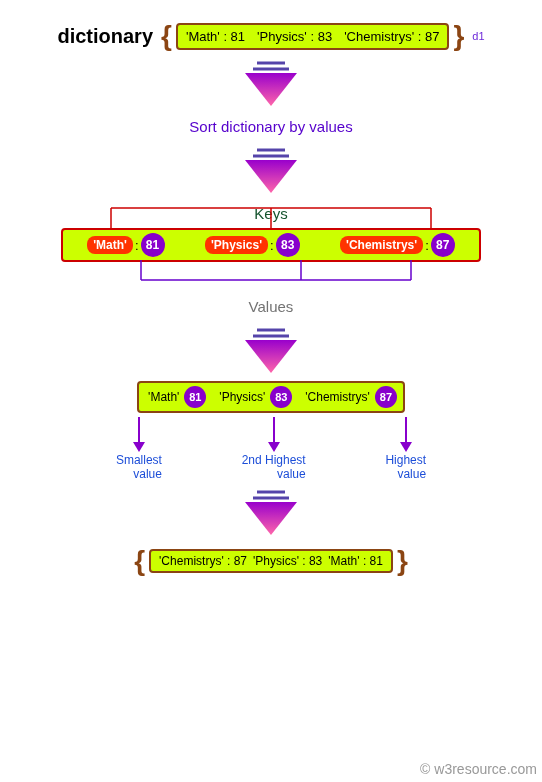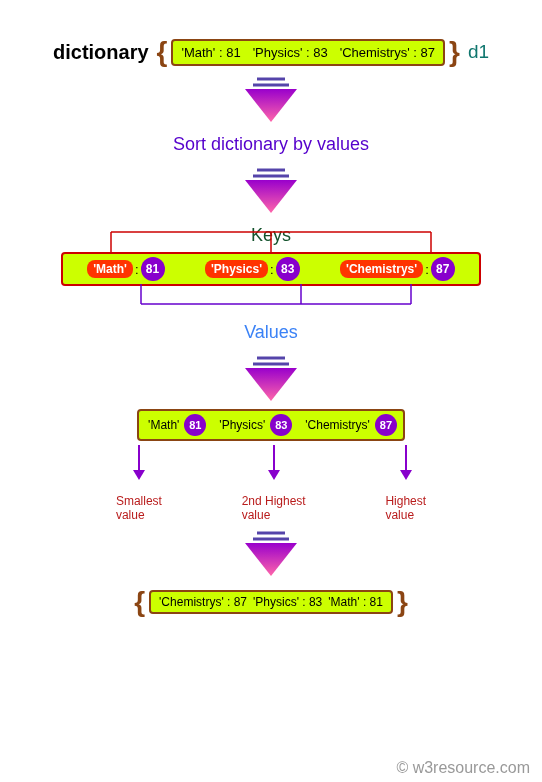--- a/index.html
+++ b/index.html
@@ -49,43 +49,43 @@
       color: #000;
       white-space: nowrap;
     }
 
     .dict-item-sep {
       color: #000;
       font-size: 13px;
     }
 
     .d1-label {
-      font-size: 19px;
-      color: #0f766e;
+      font-size: 11px;
+      color: #6d28d9;
       margin-left: 4px;
     }
 
     
     .arrow-container {
       display: flex;
       flex-direction: column;
       align-items: center;
       margin: 6px 0;
     }
 
     
     .step-label {
       text-align: center;
-      font-size: 18px;
+      font-size: 15px;
       margin: 4px 0;
     }
 
     .label-blue { color: #5500cc; }
     .label-red { color: #14532d; }
-    .label-purple { color: #3b82f6; }
+    .label-purple { color: #737373; }
 
     .kv-box {
       background: #ccff00;
       border: 2px solid #cc0000;
       border-radius: 4px;
       display: flex;
       align-items: center;
       padding: 3px 5px;
       gap: 2px;
     }
@@ -173,24 +173,24 @@
 
     .val-arrow-tip {
       width: 0;
       height: 0;
       border-left: 6px solid transparent;
       border-right: 6px solid transparent;
       border-top: 10px solid #8800cc;
     }
 
     .val-label {
-      text-align: left;
+      text-align: right;
       font-size: 12px;
-      color: #b91c1c;
-      margin-top: 14px;
+      color: #1d4ed8;
+      margin-top: 1px;
     }
 
     
     .final-box {
       background: #ccff00;
       border: 2px solid #8B4513;
       border-radius: 4px;
       display: flex;
       align-items: center;
       padding: 3px 8px;
@@ -200,38 +200,38 @@
     .final-item {
       font-size: 12px;
       color: #000;
       white-space: nowrap;
     }
 
     
     .watermark {
       position: absolute;
       bottom: 5px;
-      right: 12px;
-      font-size: 16px;
+      right: 5px;
+      font-size: 14px;
       color: #999;
     }
 
     .section {
       display: flex;
       flex-direction: column;
       align-items: center;
       width: 100%;
     }
   </style>
 </head>
 <body>
 
 <div class="diagram">
 
-  <div class="section" style="flex-direction: row; justify-content: center; margin-top: 26px; gap: 4px;">
+  <div class="section" style="flex-direction: row; justify-content: center; margin-top: 10px; gap: 4px;">
     <span class="dict-label">dictionary</span>
     <span class="curly">{</span>
     <div class="dict-box">
       <span class="dict-item">'Math' : 81</span>
       <span class="dict-item-sep"></span>
       <span class="dict-item">'Physics' : 83</span>
       <span class="dict-item-sep"></span>
       <span class="dict-item">'Chemistrys' : 87</span>
     </div>
     <span class="curly">}</span>

